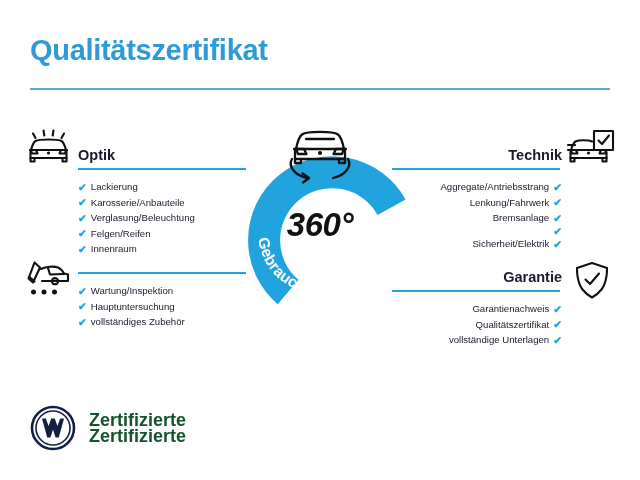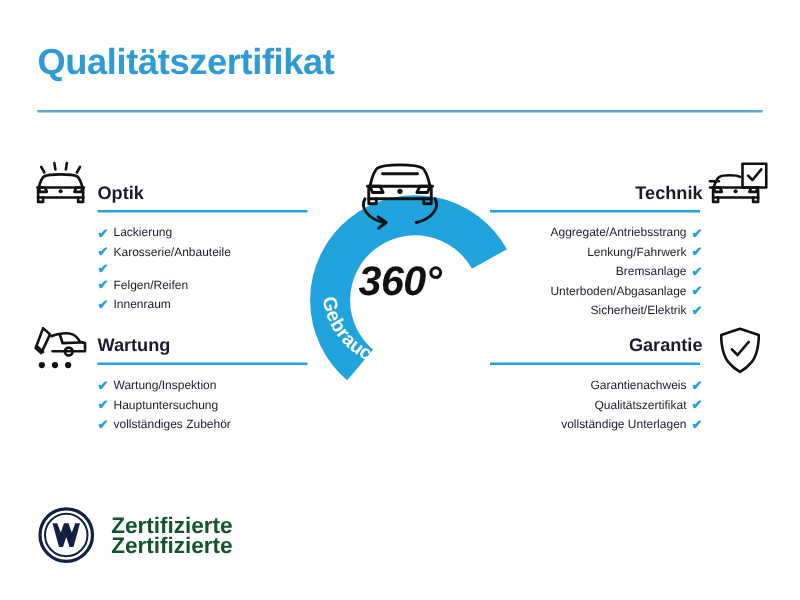--- a/index.html
+++ b/index.html
@@ -195,34 +195,34 @@
       <div class="item">
           <span class="chk">✔</span>
           <span>Lackierung</span>
         </div>
       <div class="item">
           <span class="chk">✔</span>
           <span>Karosserie/Anbauteile</span>
         </div>
       <div class="item">
           <span class="chk">✔</span>
+          <span>Verglasung/Beleuchtung</span>
         </div>
       <div class="item">
           <span class="chk">✔</span>
           <span>Felgen/Reifen</span>
         </div>
       <div class="item">
           <span class="chk">✔</span>
           <span>Innenraum</span>
         </div>
     </div>
   </div>
 
   <div class="section sec-wartung left">
-    <div class="sec-head">Wartung</div>
     <div class="sec-rule"></div>
     <div class="items">
       <div class="item">
           <span class="chk">✔</span>
           <span>Wartung/Inspektion</span>
         </div>
       <div class="item">
           <span class="chk">✔</span>
           <span>Hauptuntersuchung</span>
         </div>
@@ -243,21 +243,20 @@
         </div>
       <div class="item">
           <span>Lenkung/Fahrwerk</span>
           <span class="chk">✔</span>
         </div>
       <div class="item">
           <span>Bremsanlage</span>
           <span class="chk">✔</span>
         </div>
       <div class="item">
-          <span>Unterboden/Abgasanlage</span>
           <span class="chk">✔</span>
         </div>
       <div class="item">
           <span>Sicherheit/Elektrik</span>
           <span class="chk">✔</span>
         </div>
     </div>
   </div>
 
   <div class="section sec-garantie right">

